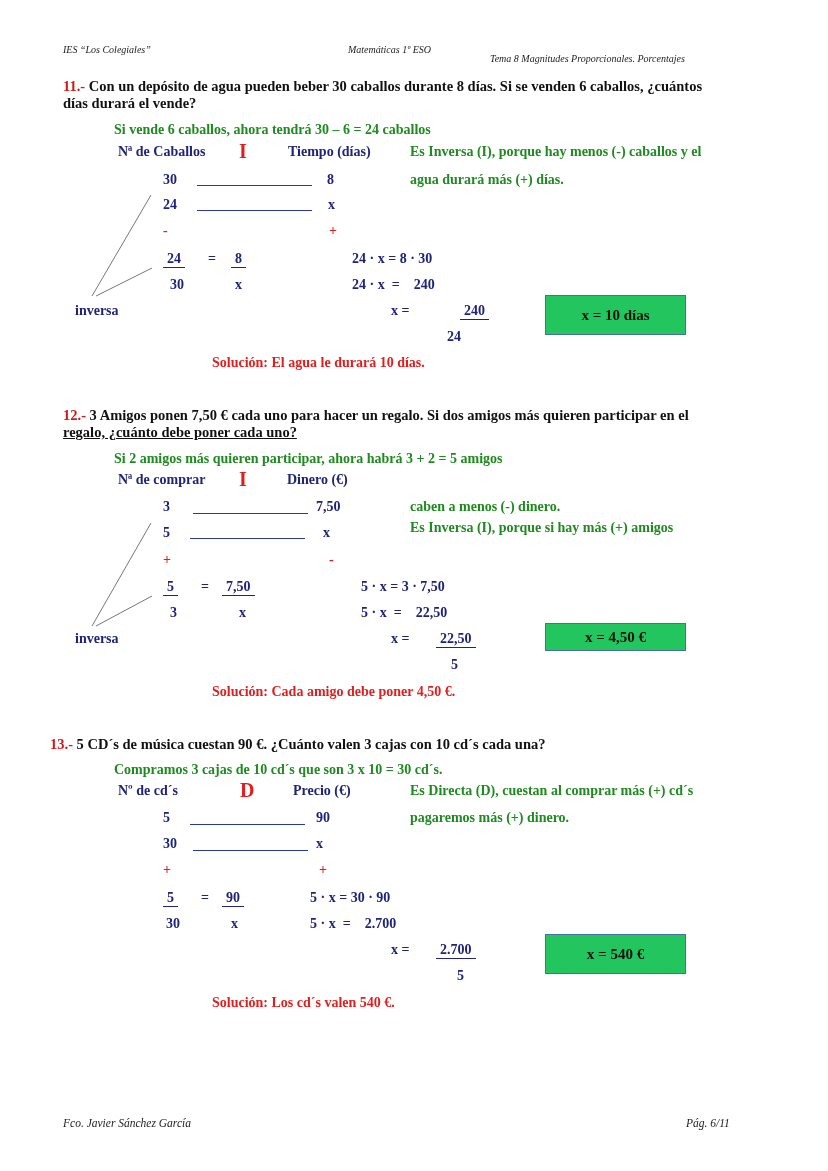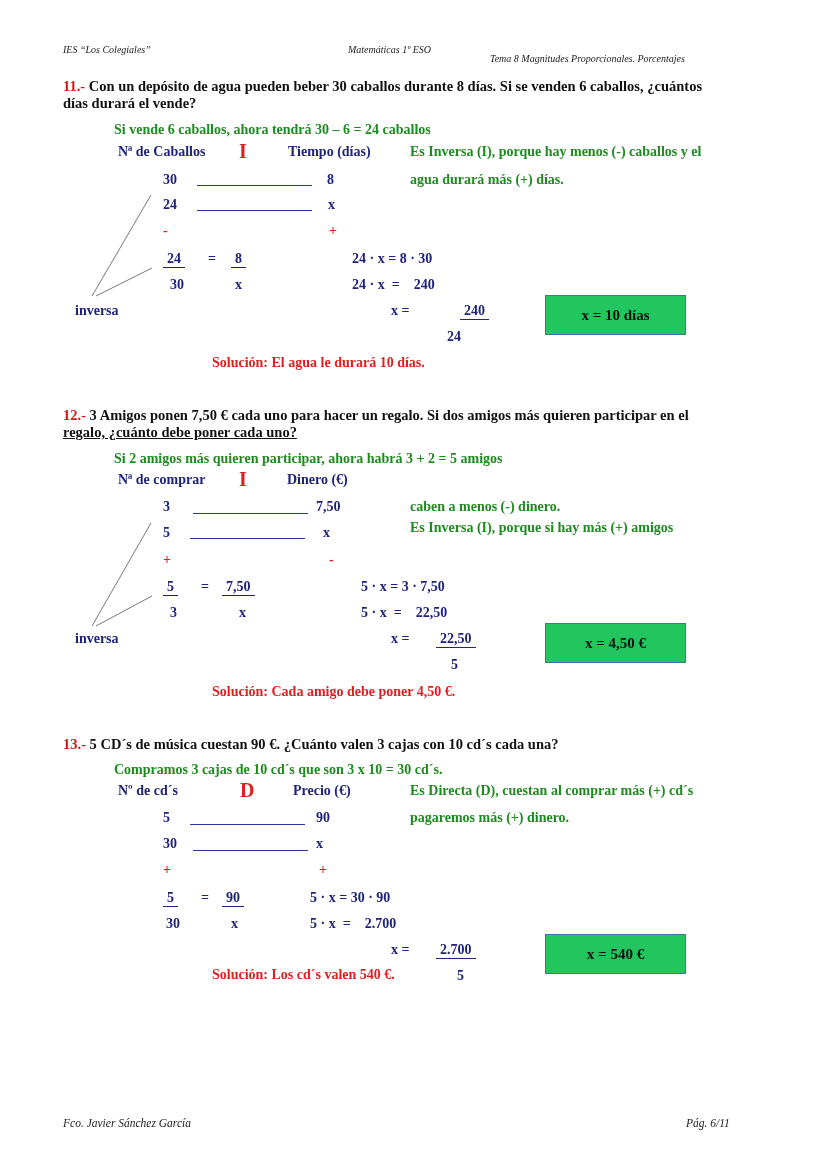--- a/index.html
+++ b/index.html
@@ -112,29 +112,29 @@
     <line x1="96" y1="626" x2="152" y2="596" stroke="#777" stroke-width="1"></line>
   </svg>
   <div class="abs navy" style="left:75px; top:631px;">inversa</div>
 
   <div class="abs navy" style="left:361px; top:579px;">5 · x  =  3 · 7,50</div>
   <div class="abs navy" style="left:361px; top:605px; white-space:pre;">5 · x  =    22,50</div>
   <div class="abs navy" style="left:391px; top:631px;">x  =</div>
   <div class="abs navy" style="left:436px; top:631px;"><span class="uline">22,50</span></div>
   <div class="abs navy" style="left:451px; top:657px;">5</div>
 
-  <div class="answer-box" style="left:545px; top:623px; width:141px; height:40px;">
+  <div class="answer-box" style="left:545px; top:623px; width:141px; height:28px;">
     <span>x = 4,50 €</span>
   </div>
 
   <div class="abs red" style="left:212px; top:684px;">Solución: Cada amigo debe poner 4,50 €.</div>
 </div>
 
 <div>
-  <div class="abs q" style="left:63px; top:736px;">
+  <div class="abs q" style="left:50px; top:736px;">
     <span class="qnum">13.-</span><span> 5 CD´s de música cuestan 90 €. ¿Cuánto valen 3 cajas con 10 cd´s cada una?</span>
   </div>
 
   <div class="abs green" style="left:114px; top:762px;">Compramos 3 cajas de 10 cd´s que son  3 x 10 = 30 cd´s.</div>
   <div class="abs navy" style="left:118px; top:783px;">Nº de cd´s</div>
   <div class="abs big-red" style="left:240px; top:779px;">D</div>
   <div class="abs navy" style="left:293px; top:783px;">Precio (€)</div>
   <div class="abs green" style="left:410px; top:783px;">Es Directa (D), cuestan al comprar más  (+) cd´s</div>
   <div class="abs green" style="left:410px; top:810px;">pagaremos  más  (+) dinero.</div>
 
@@ -158,17 +158,17 @@
   <div class="abs navy" style="left:310px; top:890px;">5 · x  =  30 · 90</div>
   <div class="abs navy" style="left:310px; top:916px; white-space:pre;">5 · x  =    2.700</div>
   <div class="abs navy" style="left:391px; top:942px;">x  =</div>
   <div class="abs navy" style="left:436px; top:942px;"><span class="uline">2.700</span></div>
   <div class="abs navy" style="left:457px; top:968px;">5</div>
 
   <div class="answer-box" style="left:545px; top:934px; width:141px; height:40px;">
     <span>x = 540 €</span>
   </div>
 
-  <div class="abs red" style="left:212px; top:967px;">Solución: Los cd´s valen 540 €.</div>
+  <div class="abs red" style="left:212px; top:995px;">Solución: Los cd´s valen 540 €.</div>
 </div>
 
 <div class="abs ftr" style="left:63px; top:1117px;">Fco. Javier Sánchez García</div>
 <div class="abs ftr" style="left:686px; top:1117px;">Pág. 6/11</div>
 
 </body></html>

